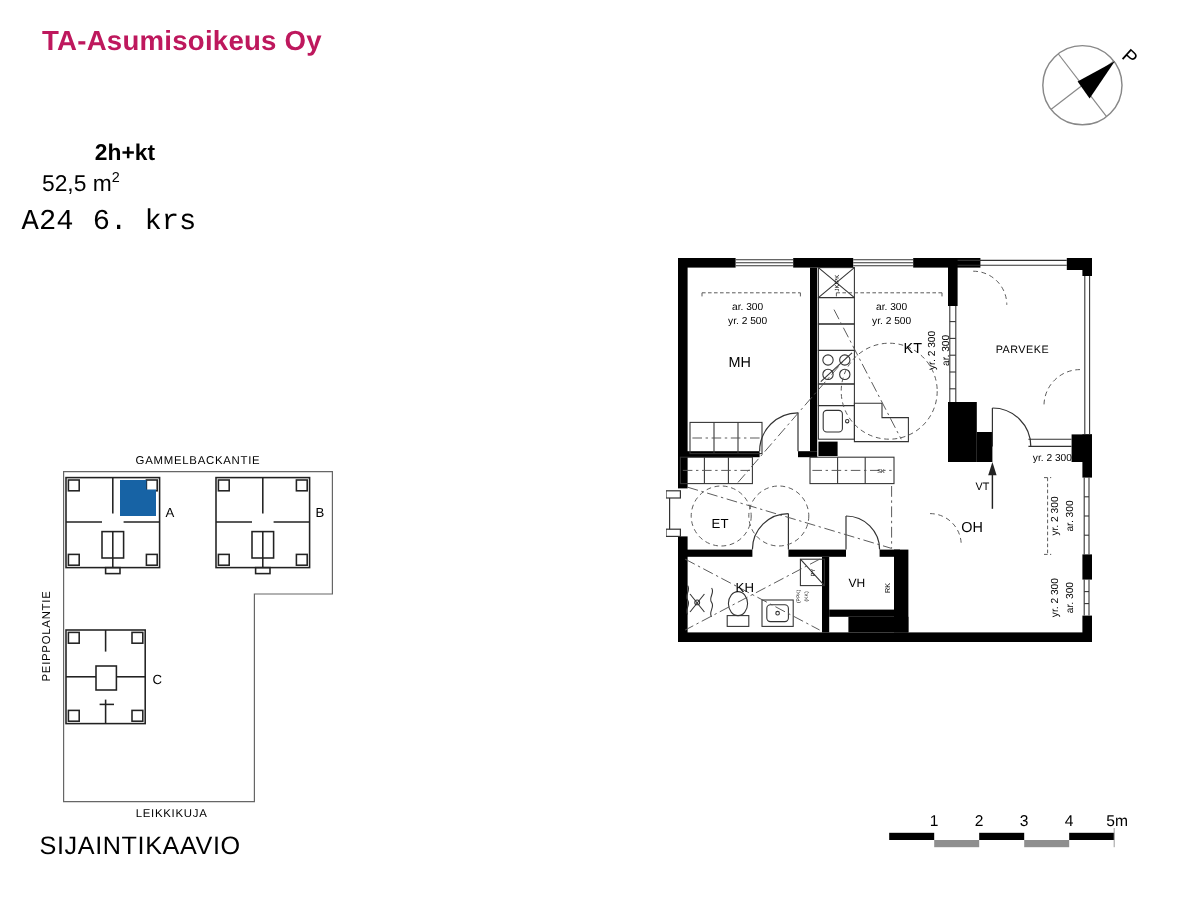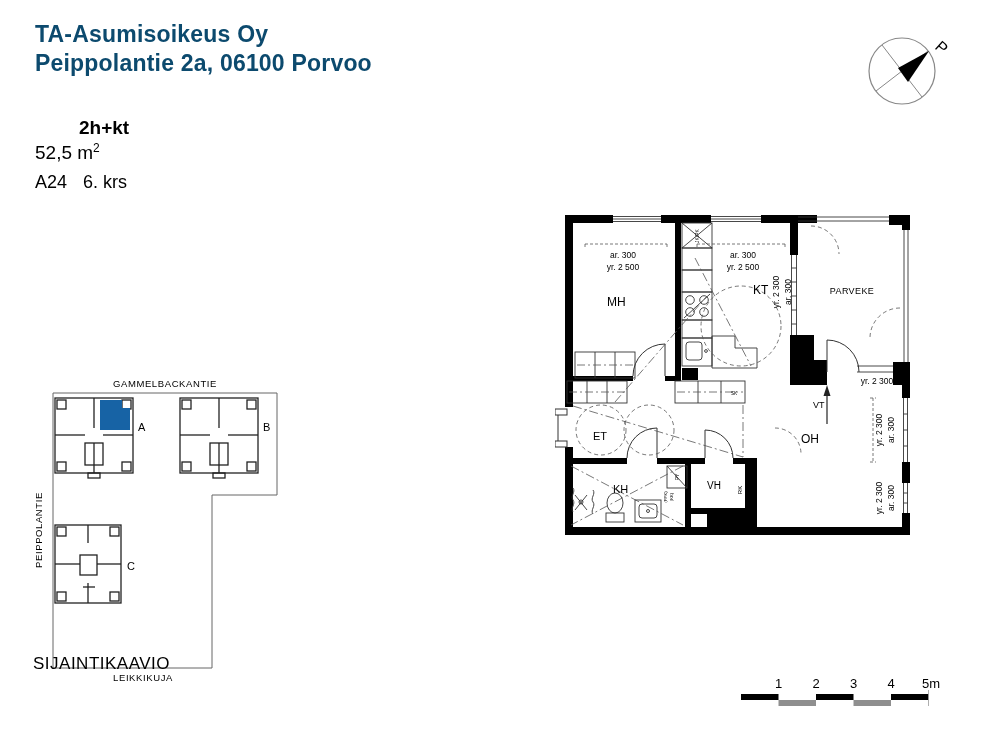--- a/index.html
+++ b/index.html
@@ -3,36 +3,35 @@
 <meta charset="utf-8">
 <style>
   html,body{margin:0;padding:0;}
   body{
     width:1000px;height:750px;position:relative;background:#ffffff;
     font-family:"Liberation Sans", sans-serif;color:#000;overflow:hidden;
   }
   .abs{position:absolute;}
   .title{
     left:35px;top:20px;font-size:23px;font-weight:bold;line-height:1.28;
-    color:#0c4a6e;letter-spacing:.2px;
+    color:#be185d;letter-spacing:.2px;
   }
   .unit-type{left:35px;top:117px;font-size:19px;font-weight:bold;margin-left:44px;}
   .unit-area{left:35px;top:141px;font-size:19px;font-weight:normal;}
   .unit-area sup{font-size:12px;}
-  .unit-id{left:35px;top:172px;font-size:18px;font-weight:400;}
+  .unit-id{left:18px;top:172px;font-size:24px;font-weight:400;font-family:Liberation Mono, monospace;}
   .unit-id .num{margin-right:16px;}
-  .caption{left:33px;top:654px;font-size:17px;letter-spacing:.5px;}
+  .caption{left:33px;top:694px;font-size:21px;letter-spacing:.5px;}
   svg text{font-family:"Liberation Sans", sans-serif;fill:#000;}
 </style>
 </head>
 <body>
 
 <div class="abs title">
   <div>TA-Asumisoikeus Oy</div>
-  <div>Peippolantie 2a, 06100 Porvoo</div>
 </div>
 <div class="abs unit-type">2h+kt</div>
 <div class="abs unit-area"><span>52,5 m</span><sup>2</sup></div>
 <div class="abs unit-id">
   <span class="num">A24</span><span>6. krs</span>
 </div>
 
 <svg class="abs" style="left:860px;top:16px" width="100" height="95" viewBox="0 0 100 95">
   <g>
     <circle cx="42" cy="55" r="33" fill="none" stroke="#888" stroke-width="1.2"></circle>

